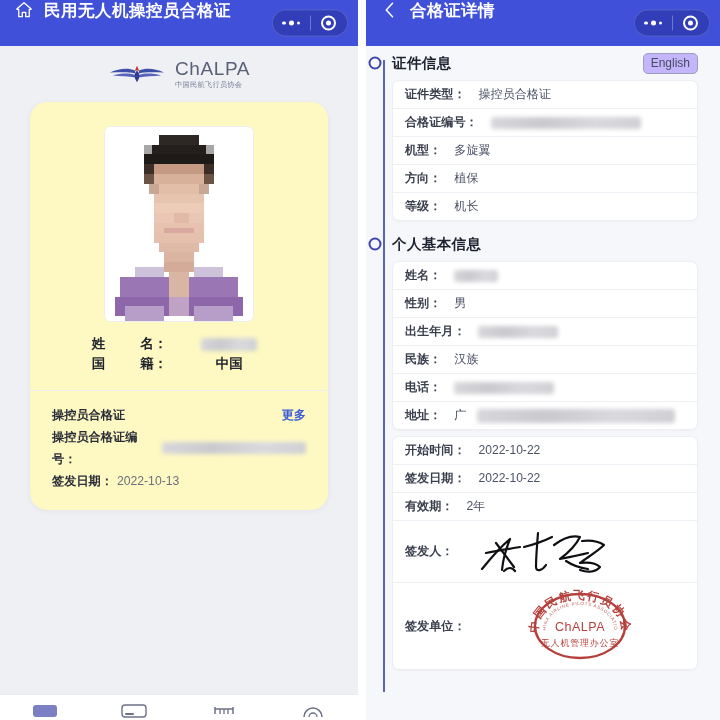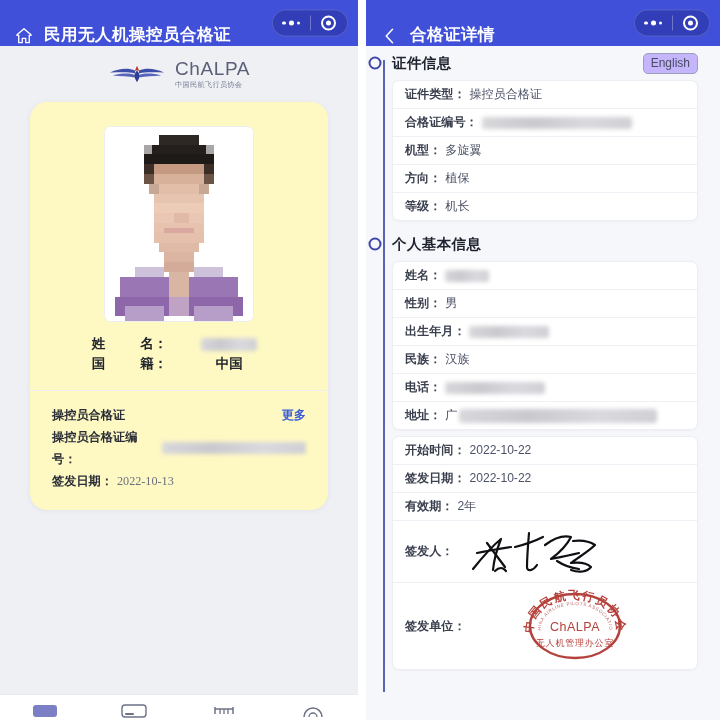--- a/index.html
+++ b/index.html
@@ -15,21 +15,21 @@
   .panel { position: relative; height: 720px; overflow: hidden; background: #f2f3f7; }
   .panel-left  { width: 358px; }
   .gap { width: 8px; height: 720px; background: #ffffff; flex: 0 0 8px; }
   .panel-right { width: 354px; }
 
   
   .navbar {
     position: relative;
     height: 46px;
     background: #4050d8;
-    display: flex; align-items: flex-end;
+    display: flex; align-items: flex-start;
     padding: 0 10px 0 14px;
   }
   .nav-title {
     color: #ffffff;
     font-size: 16.5px;
     font-weight: 600;
     letter-spacing: .5px;
     margin-left: 10px;
     white-space: nowrap;
   }
@@ -99,21 +99,21 @@
   }
   .card-sep { height: 1px; background: #eef0f4; margin: 0; }
   .cert-info { padding: 13px 22px 18px; }
   .ci-line {
     display: flex; align-items: center;
     font-size: 12.2px; color: #2a2d37;
     line-height: 22px;
     font-weight: 600;
   }
   .ci-more { margin-left: auto; color: #3b5bd6; font-weight: 600; font-size: 12.2px; cursor: pointer; }
-  .ci-val { color: #6b6f7e; font-weight: 500; margin-left: 4px; font-family: Liberation Serif, serif; }
+  .ci-val { color: #6b6f7e; font-weight: 500; margin-left: 4px; }
 
   
   .tabbar {
     position: absolute; left: 0; right: 0; bottom: 0;
     height: 26px;
     background: #ffffff;
     border-top: 1px solid #e9eaef;
     display: flex; align-items: flex-start;
     padding-top: 9px;
   }
@@ -163,20 +163,21 @@
     overflow: hidden;
     box-shadow: 0 1px 3px rgba(60,64,90,0.04);
   }
   .row {
     display: flex; align-items: center;
     min-height: 27px;
     padding: 4px 12px;
     border-bottom: 1px solid #eef0f5;
     font-size: 12.1px;
     line-height: 19px;
+    gap: 9px;
   }
   .row:last-child { border-bottom: none; }
   .row-label { color: #3a3f4e; font-weight: 600; white-space: nowrap; }
   .row-value { color: #4b5166; margin-left: 4px; font-weight: 500; }
   .row.tall { min-height: 62px; }
   .row.tall2 { min-height: 86px; }
   .sig-img { margin-left: 14px; }
   .seal-wrap { flex: 1; display: flex; justify-content: center; }
   .spacer-6 { height: 6px; }
 </style>

